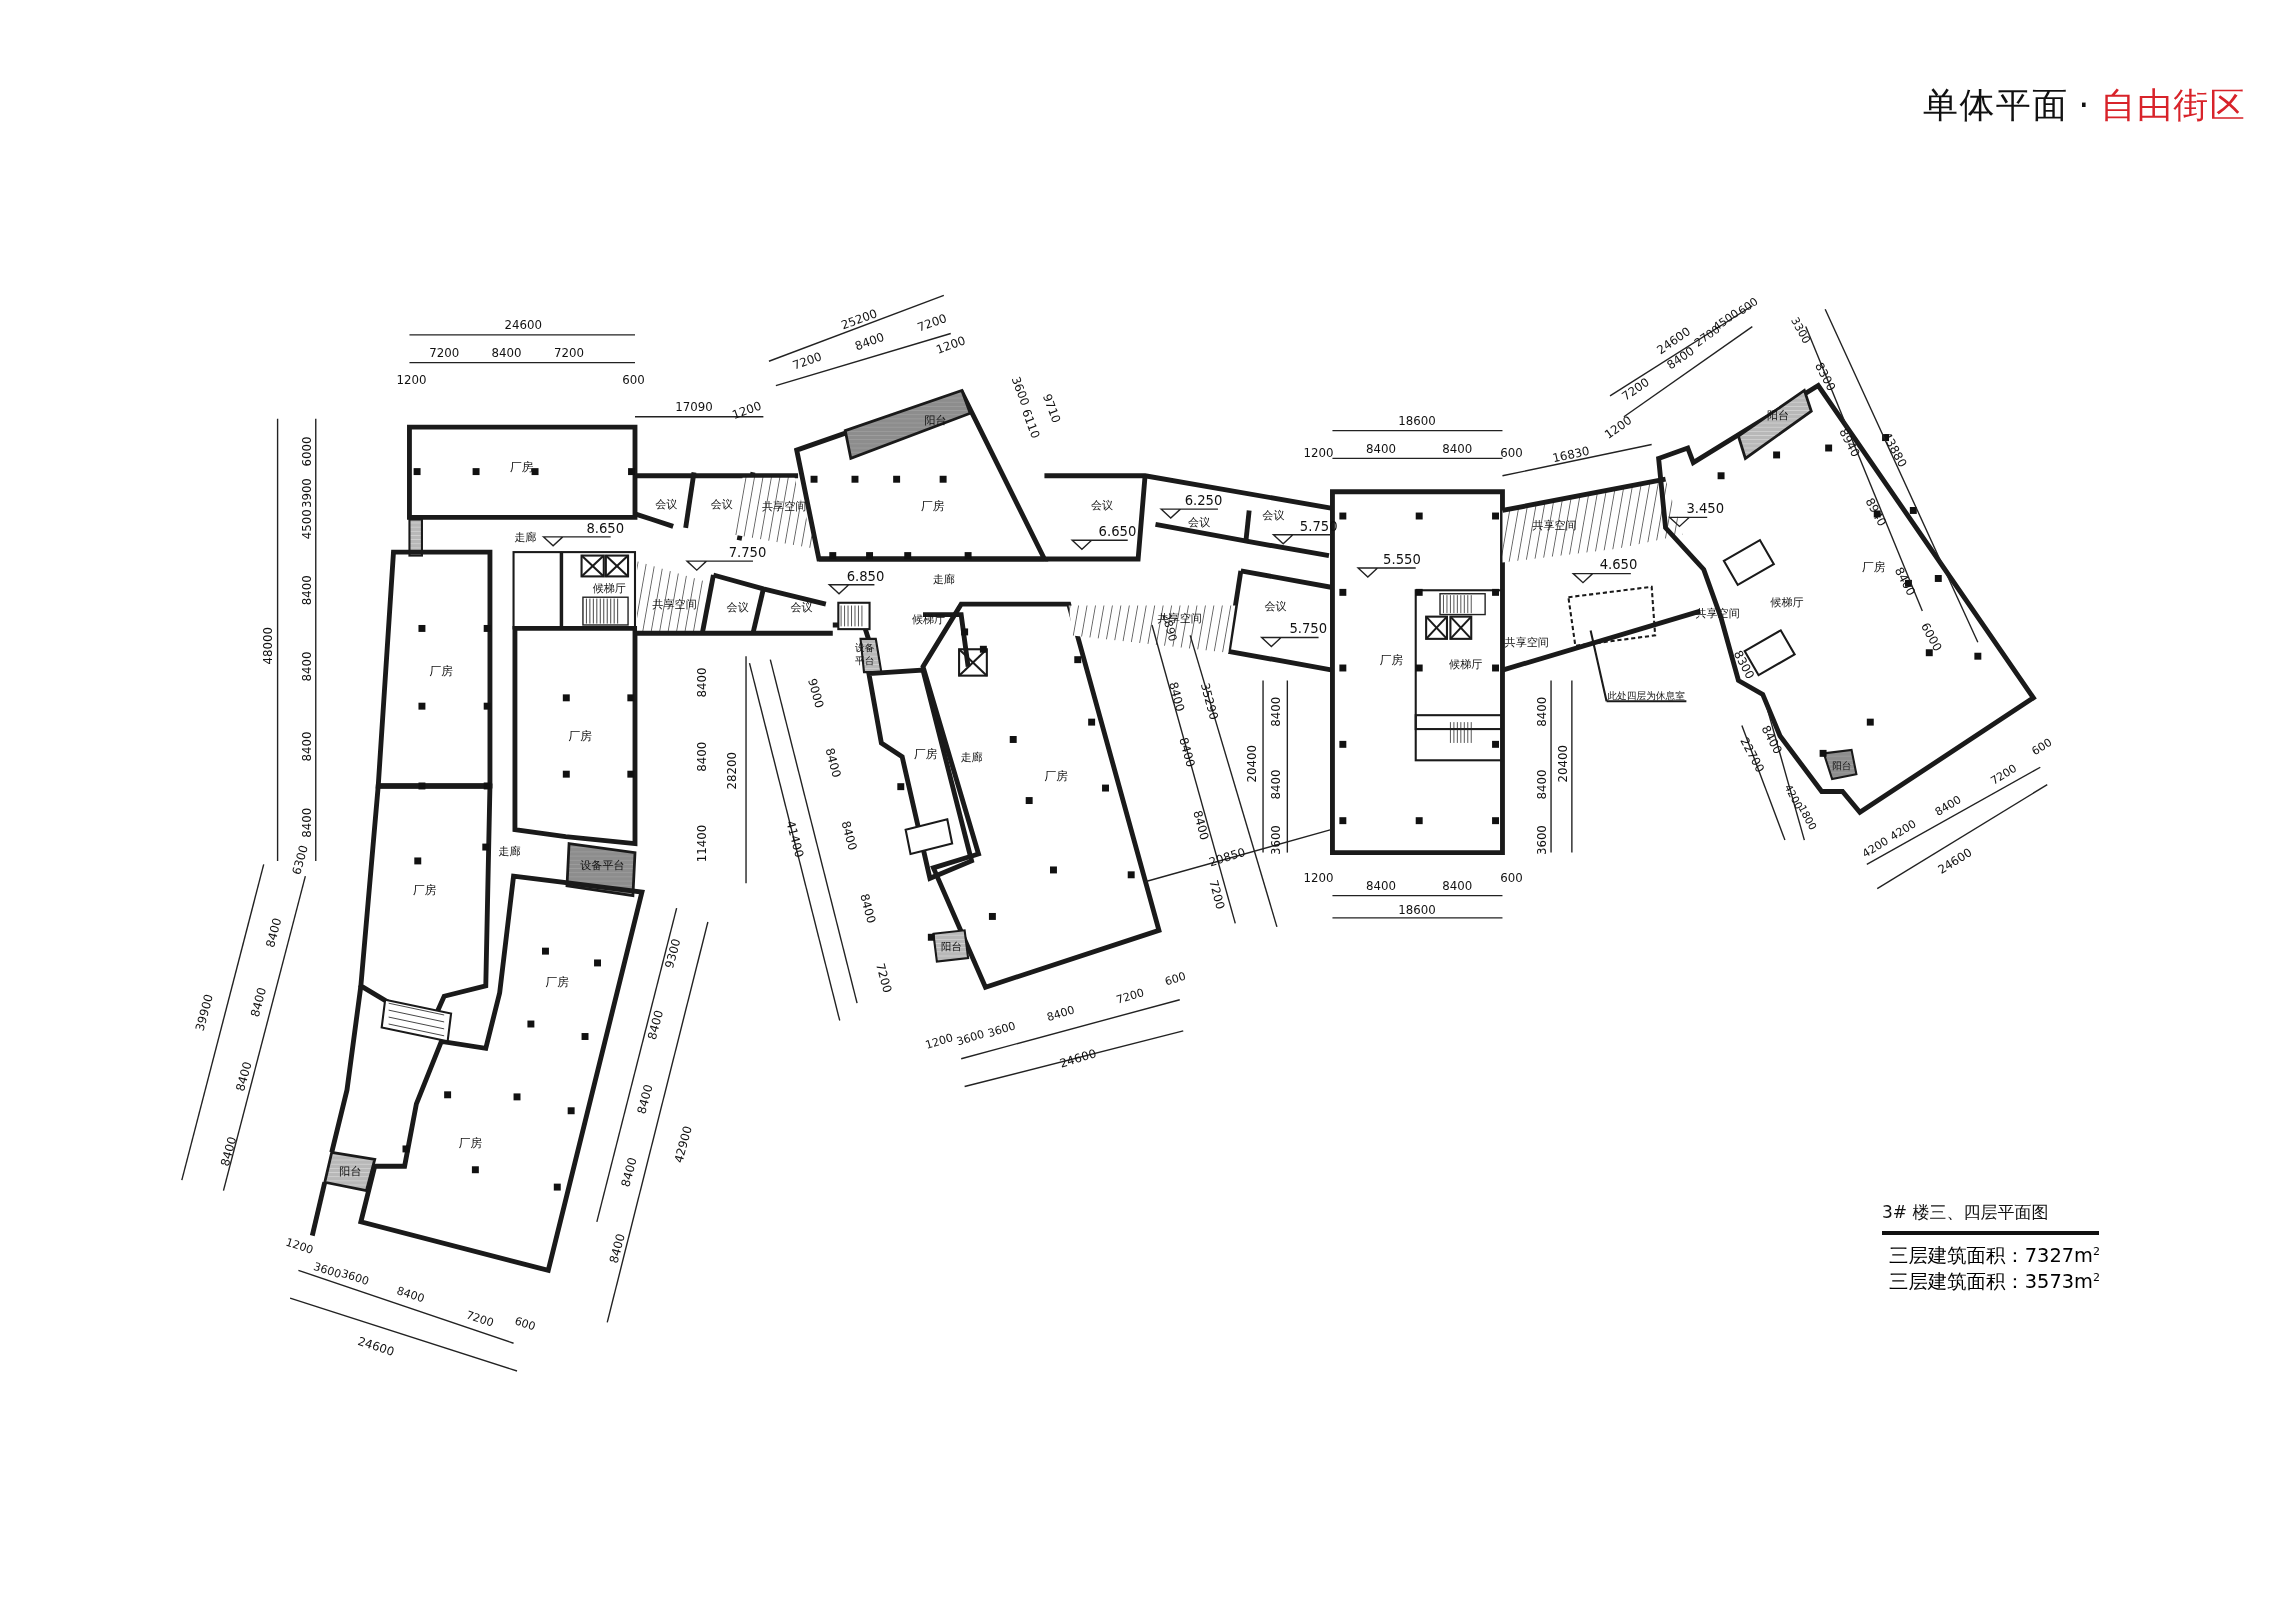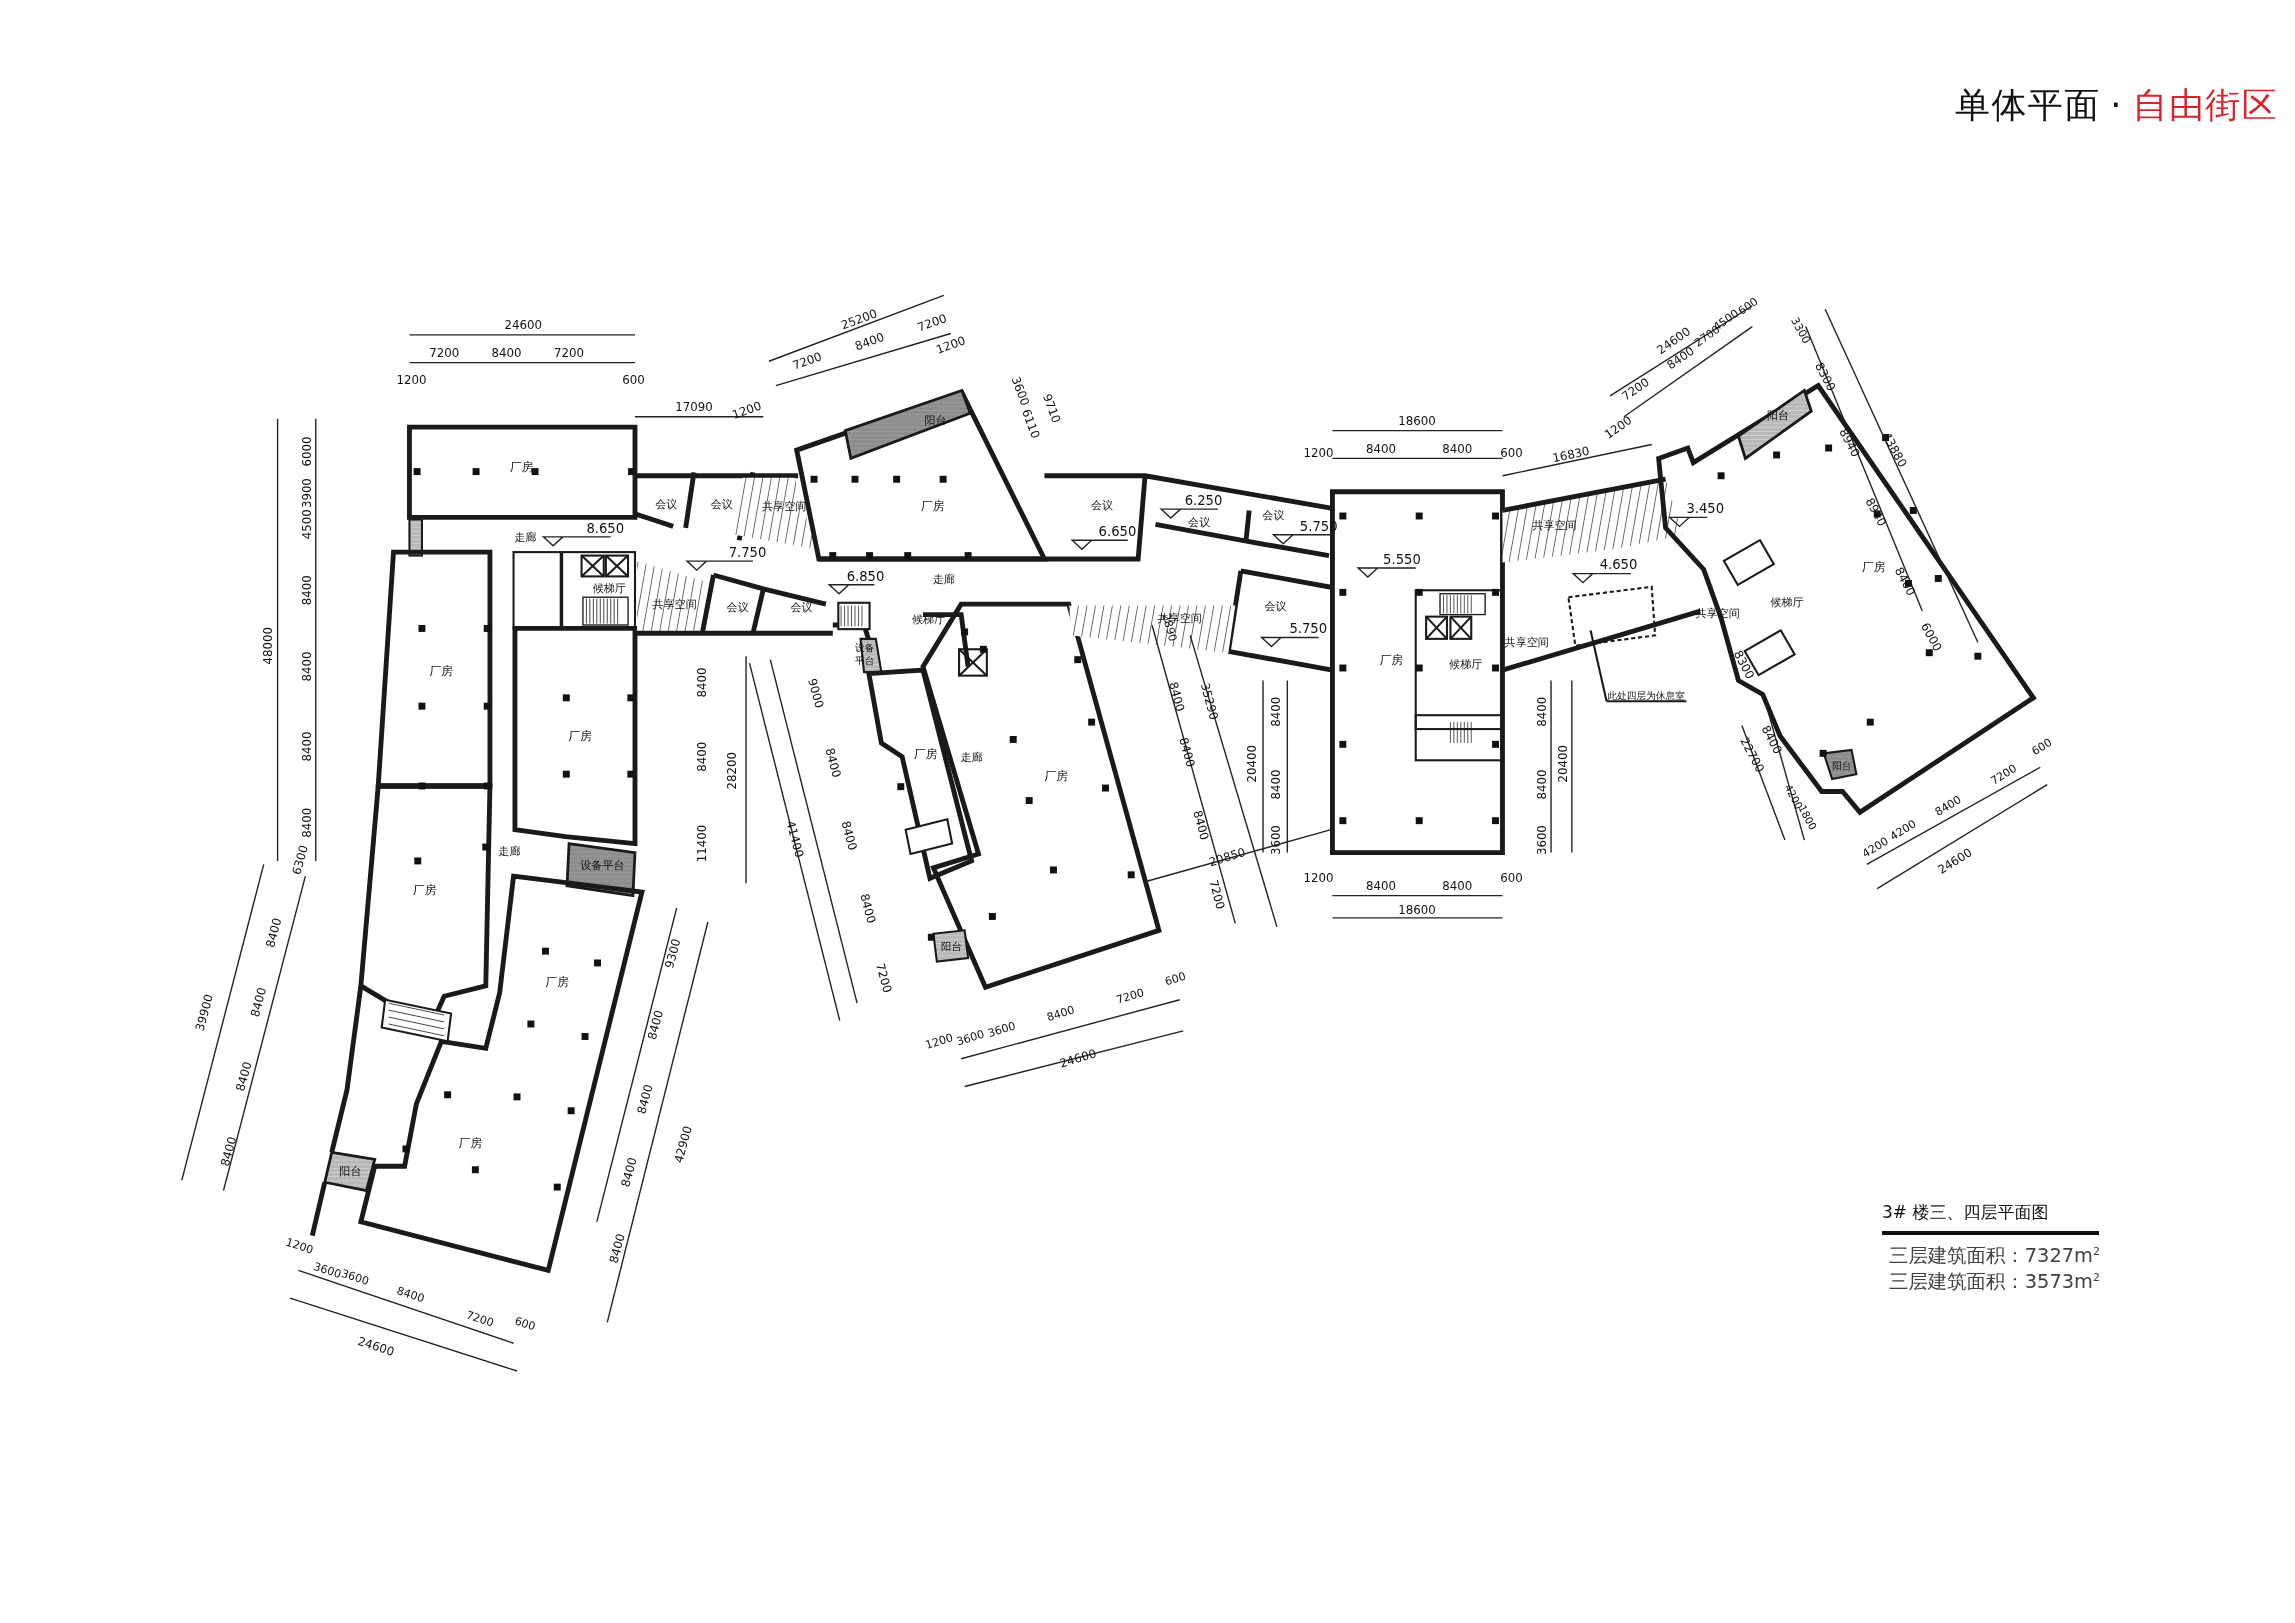--- a/index.html
+++ b/index.html
@@ -1,31 +1,31 @@
 <!DOCTYPE html>
 <html style="font-size:11px"><head>
 <meta charset="utf-8">
 <style>
   html,body{margin:0;padding:0;background:#ffffff;}
   body{width:2295px;height:1624px;position:relative;overflow:hidden;font-family:"DejaVu Sans","Liberation Sans",sans-serif;}
-  .header{position:absolute;left:1923px;top:82px;font-size:35px;letter-spacing:1.4px;white-space:nowrap;margin-left:32px;}
+  .header{position:absolute;left:1923px;top:82px;font-size:35px;letter-spacing:1.4px;white-space:nowrap;}
   .header .t1{color:#111111;}
   .header .dot{color:#111111;margin:0 9.7px;}
   .header .t2{color:#d8232a;}
   svg#plan{position:absolute;left:0;top:0;}
   svg text{font-family:"DejaVu Sans","Liberation Sans",sans-serif;fill:#111;}
   .wall{fill:none;stroke:#1a1a1a;stroke-width:7;stroke-linejoin:miter;}
   .thin{fill:none;stroke:#1a1a1a;stroke-width:3;}
   .dim{fill:none;stroke:#222;stroke-width:2;}
   .shared{fill:url(#stripes);stroke:none;}
   .col{fill:#111;}
   .legend{position:absolute;left:1882px;top:1201px;width:215px;}
   .legend .title{font-size:17px;color:#111;white-space:nowrap;padding-left:0;}
   .legend .rule{height:4.2px;background:#111;margin:7px 0 5.6px 0;width:217px;}
-  .legend .row{font-size:19.4px;color:#404040;white-space:nowrap;line-height:22px;padding-left:7px;}
+  .legend .row{font-size:19.4px;color:#000000;white-space:nowrap;line-height:22px;padding-left:7px;}
   .legend sup{font-size:11px;}
 </style>
 </head>
 <body>
 
 <div class="header">
   <span class="t1">单体平面</span><span class="dot">·</span><span class="t2">自由街区</span>
 </div>
 
 <svg id="plan" width="2295" height="1624" viewBox="0 0 3307 2339" xmlns="http://www.w3.org/2000/svg">

